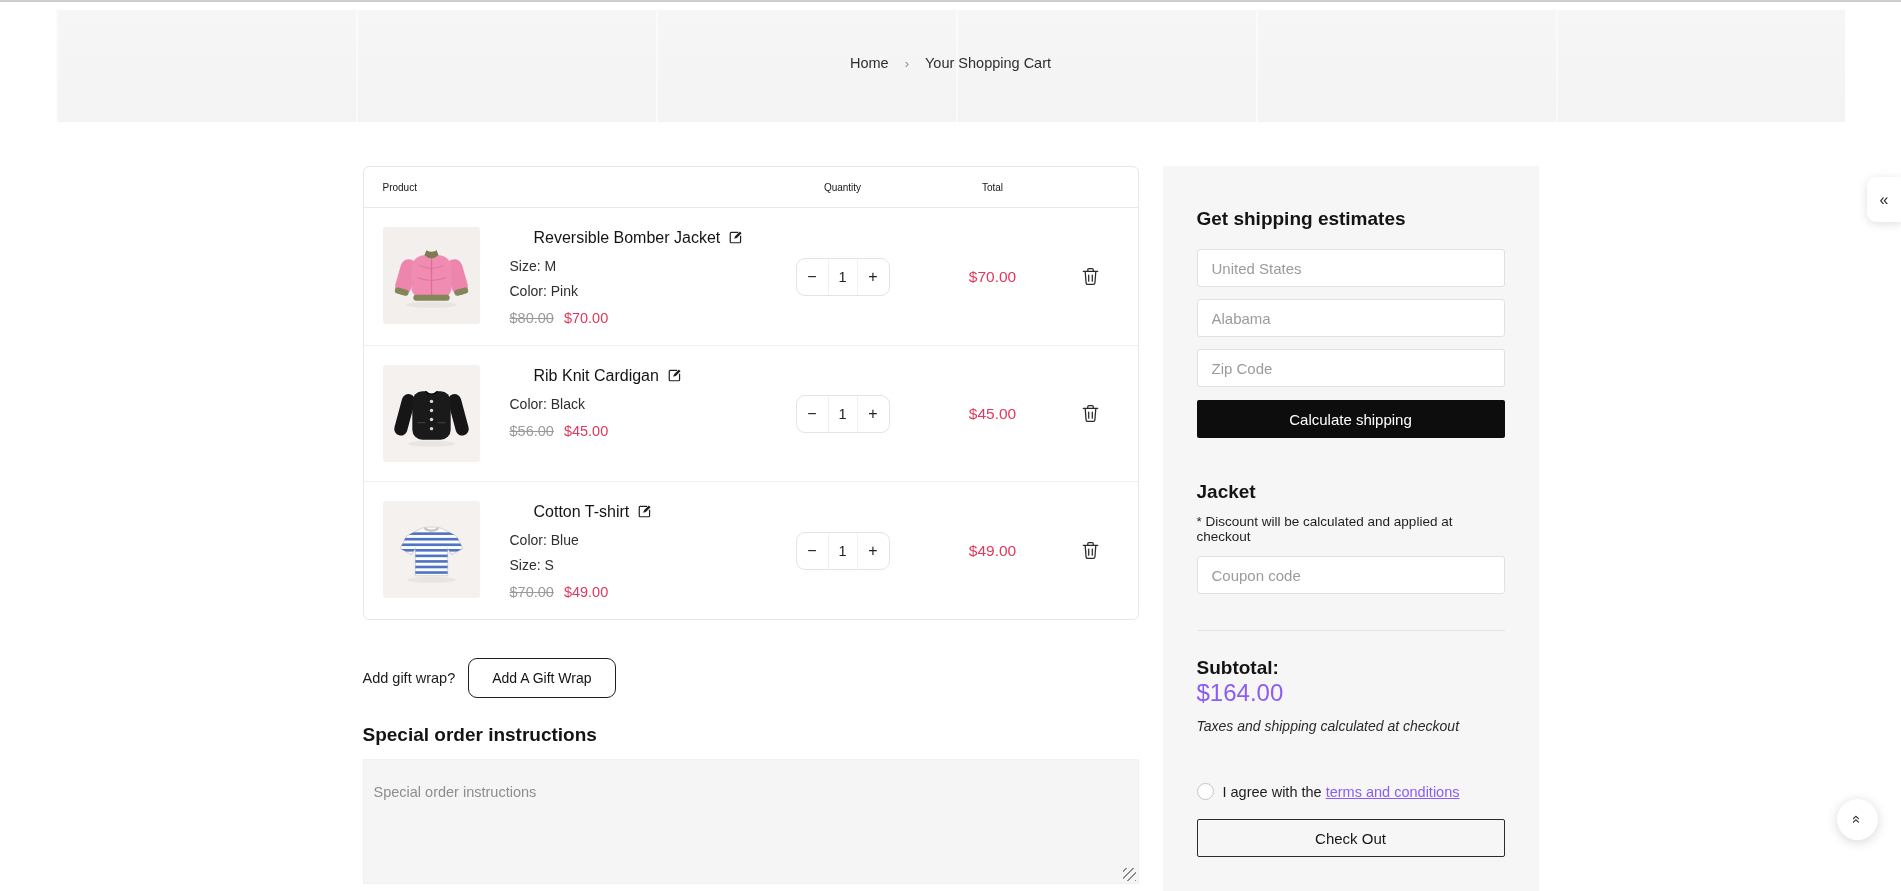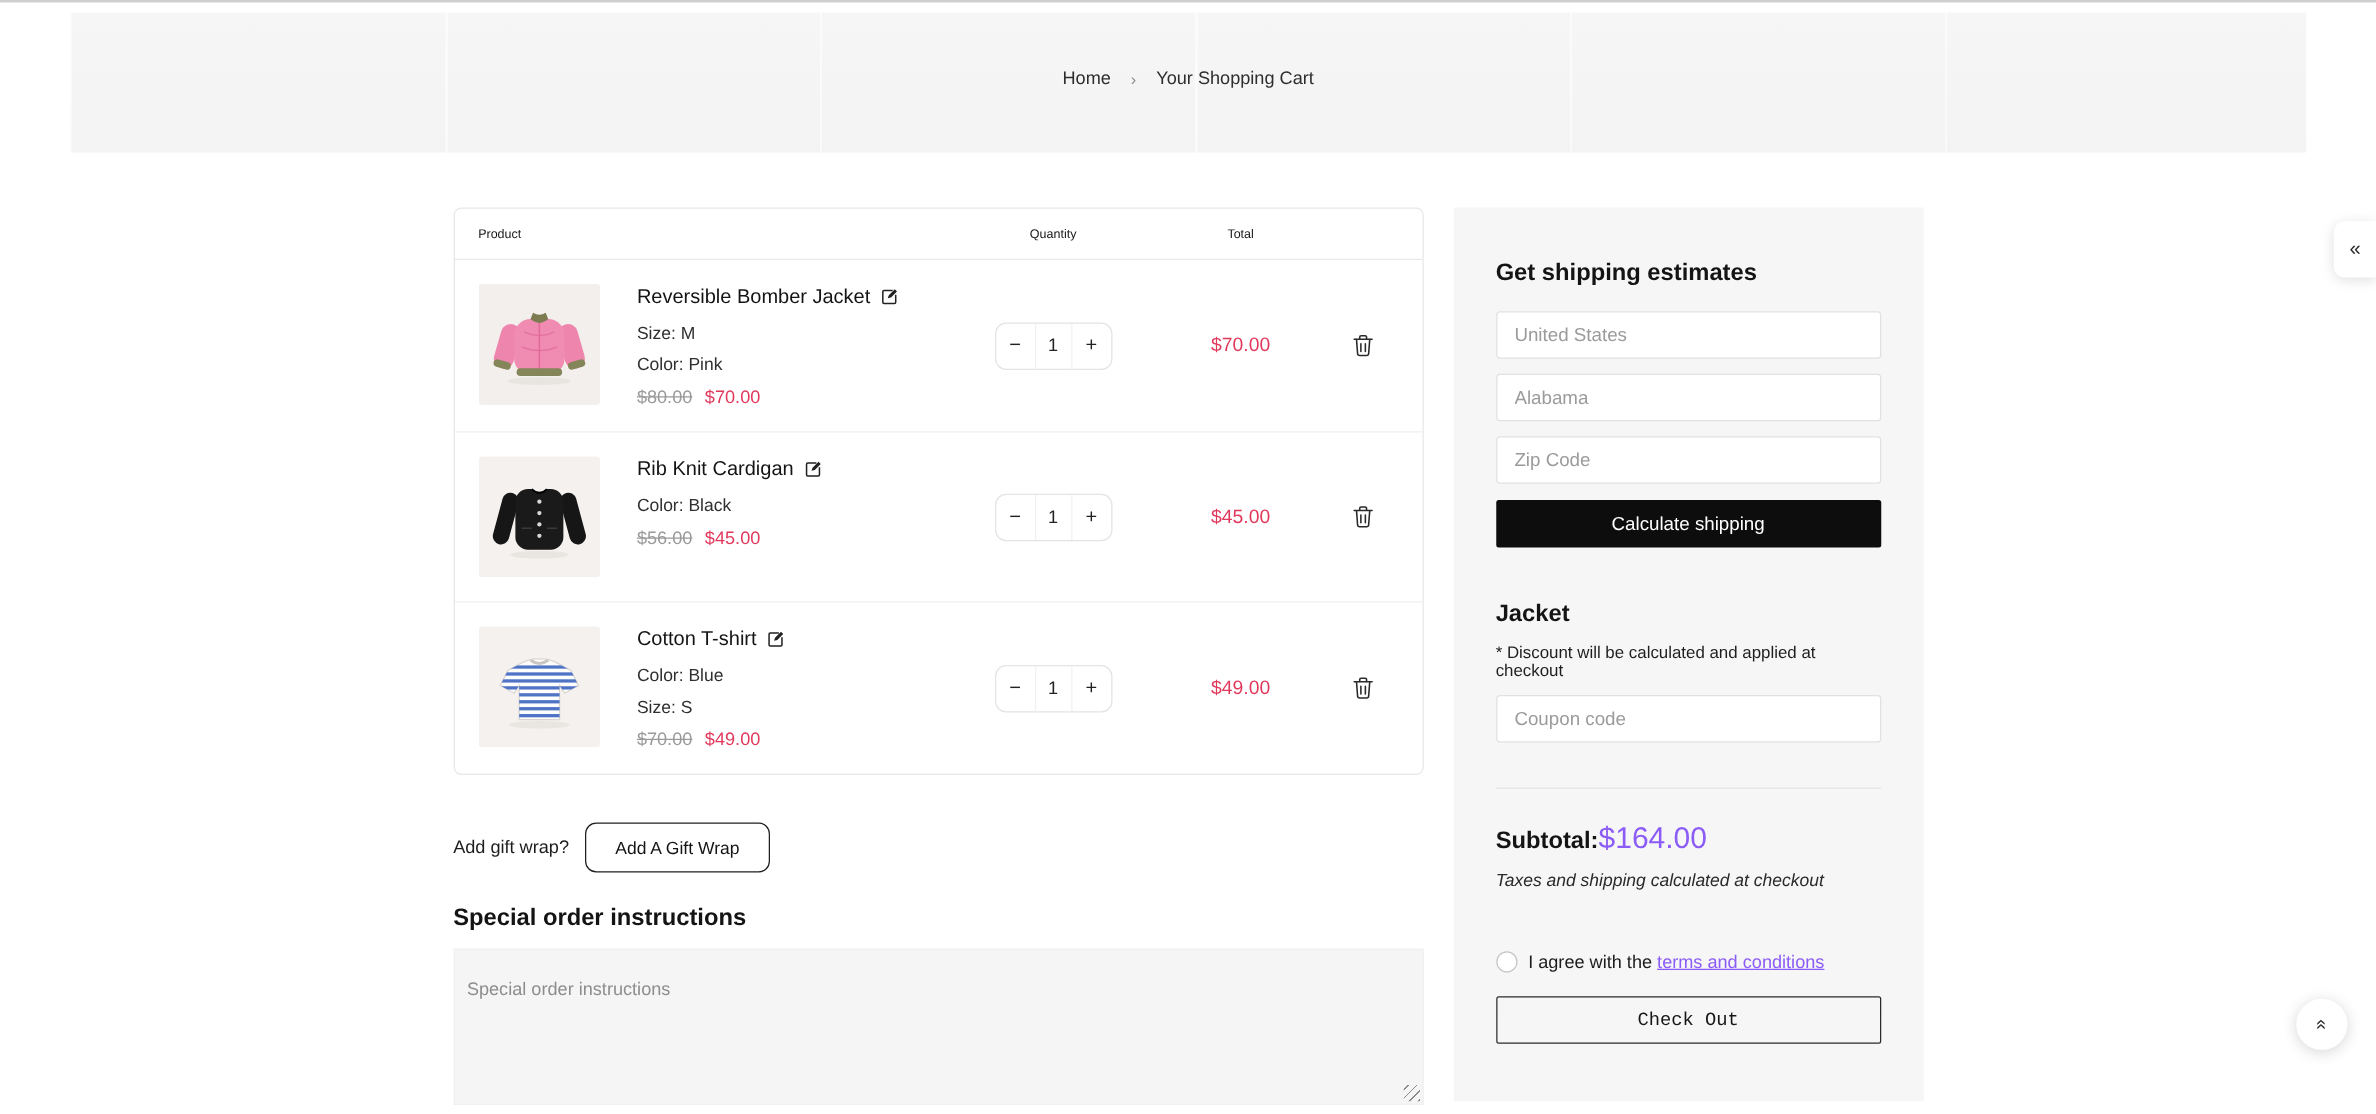--- a/index.html
+++ b/index.html
@@ -75,21 +75,21 @@
   .prod-cell { display: flex; align-items: flex-start; }
   .thumb {
     width: 97px; height: 97px;
     border-radius: 3px;
     overflow: hidden;
     flex: 0 0 auto;
     cursor: pointer;
   }
   .prod-info { margin-left: 30px; padding-top: 2px; }
   .prod-title-row { display: flex; align-items: center; gap: 8px; }
-  .prod-title { font-size: 16px; font-weight: 500; color: #141414; }
+  .prod-title { font-size: 16px; font-weight: 500; color: #141414; margin-left: 24px; }
   .edit-icon { cursor: pointer; display: inline-flex; margin-top: -2px; }
   .prod-attr { font-size: 14px; color: #2f2f2f; margin-top: 5px; line-height: 20px; }
   .prod-attr:first-of-type { margin-top: 9px; }
   .prod-prices { margin-top: 9px; font-size: 14.5px; }
   .old-price { color: #9a9a9a; text-decoration: line-through; margin-right: 6px; }
   .new-price { color: #e0395c; font-weight: 500; }
 
   .qty-cell { justify-self: center; }
   .stepper {
     display: grid;
@@ -174,42 +174,42 @@
     border: none;
     border-radius: 2px;
     font-size: 15px;
     font-weight: 500;
     font-family: inherit;
     cursor: pointer;
   }
   .coupon-heading { margin-top: 43px; }
   .coupon-note { margin-top: 11px; font-size: 13.5px; color: #1e1e1e; }
   .sb-divider { border: none; border-top: 1px solid #e4e4e4; margin-top: 36px; }
-  .subtotal-row { margin-top: 26px; display: flex; justify-content: flex-start; align-items: baseline; }
+  .subtotal-row { margin-top: 26px; display: flex; justify-content: flex-start; align-items: baseline; flex-direction: column; }
   .subtotal-label { font-size: 19px; font-weight: 600; color: #141414; }
   .subtotal-value { font-size: 24px; color: #8b5cf6; font-weight: 500; }
   .taxes-note { margin-top: 11px; font-size: 14px; font-style: italic; color: #2a2a2a; }
   .agree-row { margin-top: 49px; display: flex; align-items: center; gap: 9px; cursor: pointer; }
   .radio {
     width: 17px; height: 17px;
     border: 1px solid #c6c6c6;
     border-radius: 50%;
     background: #fff;
     flex: 0 0 auto;
   }
   .agree-text { font-size: 14.5px; color: #1c1c1c; }
   .terms-link { color: #8b5cf6; text-decoration: underline; cursor: pointer; }
   .checkout-btn {
     width: 100%; height: 38px;
     margin-top: 19px;
     background: transparent;
     border: 1px solid #2b2b2b;
     border-radius: 2px;
     font-size: 15px;
-    font-family: Liberation Mono, monospace;
+    font-family: Liberation Sans, sans-serif;
     color: #161616;
     cursor: pointer;
   }
 
   
   .collapse-tab {
     position: absolute;
     right: 0; top: 175px;
     width: 34px; height: 45px;
     background: #fff;

